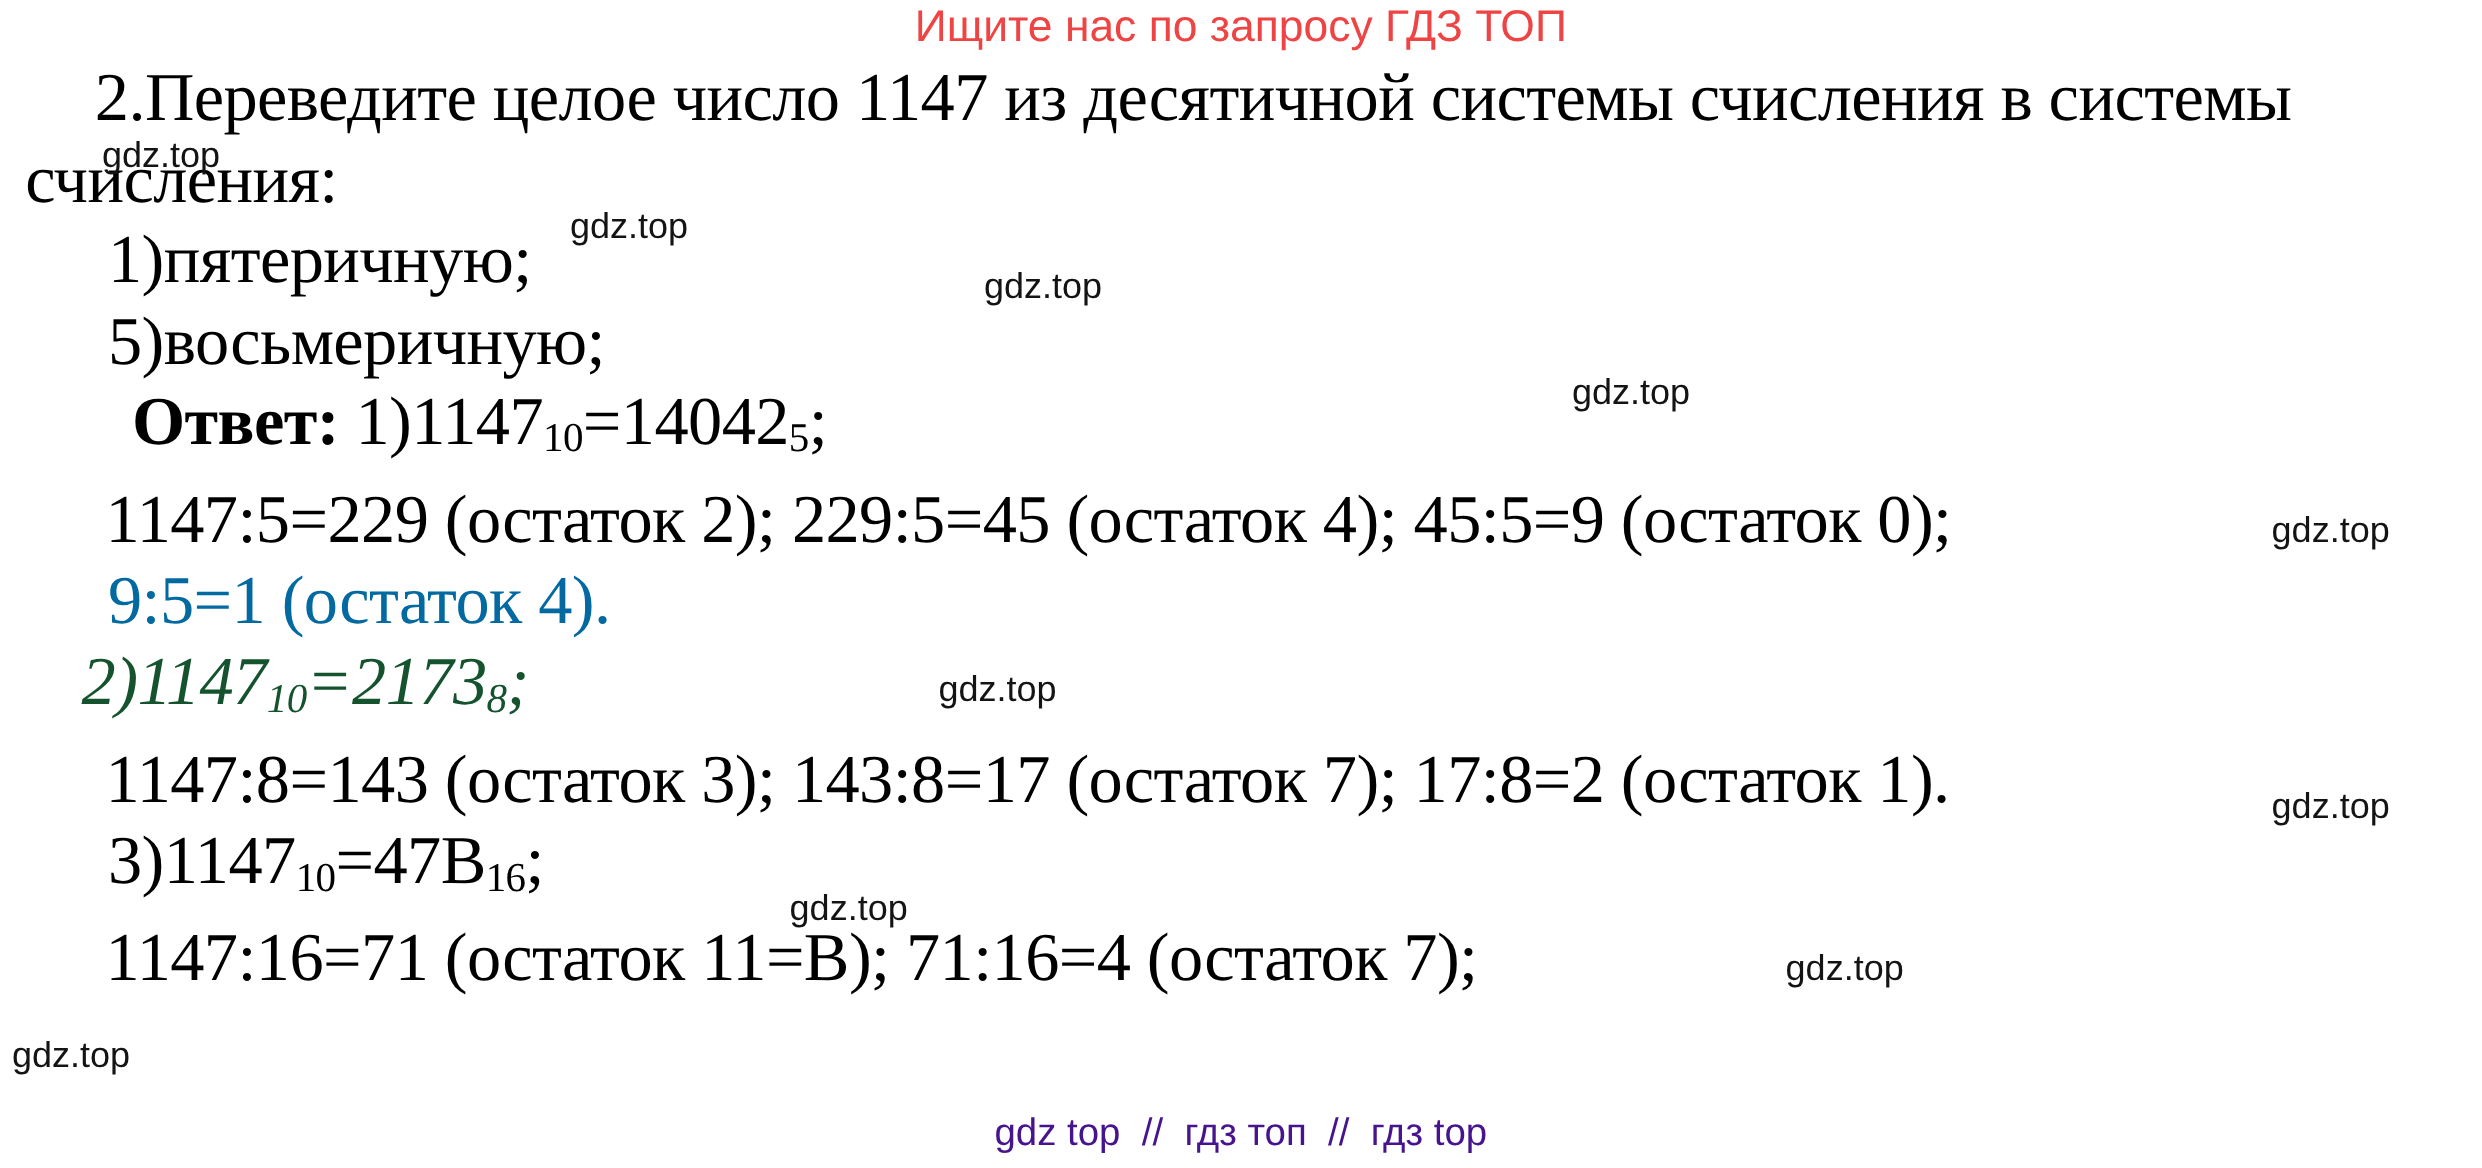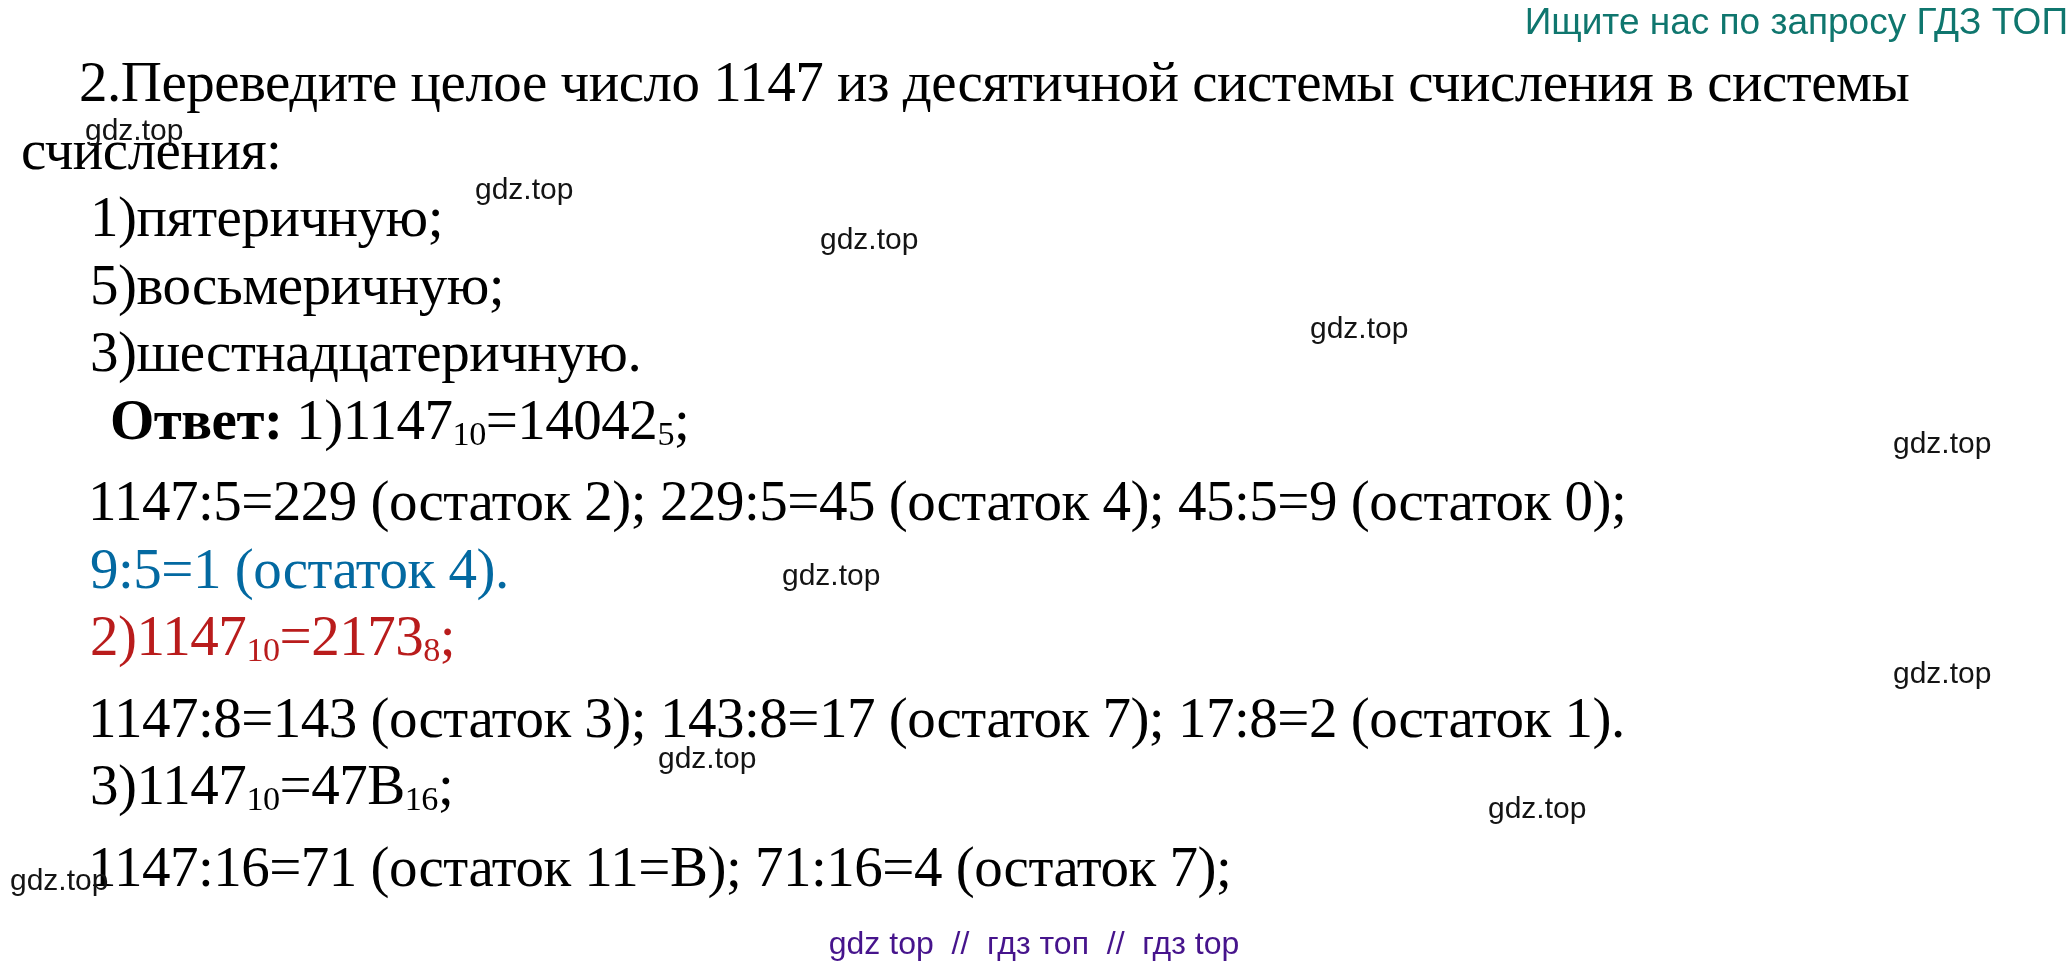--- a/index.html
+++ b/index.html
@@ -44,32 +44,31 @@
     text-align: center;
     font-size: 32px; line-height: 44px;
     white-space: pre;
     font-family: "Liberation Sans", sans-serif;
   }
 </style>
 </head>
 <body>
 
 <div>
-  <div class="green-header" style="color: #0f766e; text-align: right;">Ищите нас по запросу ГДЗ ТОП</div>
+  <div class="green-header" style="color: #ef4444;">Ищите нас по запросу ГДЗ ТОП</div>
 
   <div class="doc" id="document-lines">
       <div class="line" style="padding-left: 79px; color: rgb(0, 0, 0);"><span>2.Переведите целое число 1147 из десятичной системы счисления в системы</span></div>
       <div class="line" style="padding-left: 21px; color: rgb(0, 0, 0);"><span>счисления:</span></div>
       <div class="line" style="padding-left: 90px; color: rgb(0, 0, 0);"><span>1)пятеричную;</span></div>
       <div class="line" style="padding-left: 90px; color: rgb(0, 0, 0);"><span>5)восьмеричную;</span></div>
-      <div class="line" style="padding-left: 90px; color: rgb(0, 0, 0);"><span>3)шестнадцатеричную.</span></div>
       <div class="line" style="padding-left: 110px; color: rgb(0, 0, 0);"><span class="bold">Ответ: </span><span>1)1147</span><sub>10</sub><span>=14042</span><sub>5</sub><span>;</span></div>
       <div class="line" style="padding-left: 88px; color: rgb(0, 0, 0);"><span>1147:5=229 (остаток 2); 229:5=45 (остаток 4); 45:5=9 (остаток 0);</span></div>
       <div class="line" style="padding-left: 90px; color: #0369a1;"><span>9:5=1 (остаток 4).</span></div>
-      <div class="line" style="padding-left: 90px; color: #b91c1c;"><span>2)1147</span><sub>10</sub><span>=2173</span><sub>8</sub><span>;</span></div>
+      <div class="line" style="padding-left: 68px; color: #14532d; font-style: italic;"><span>2)1147</span><sub>10</sub><span>=2173</span><sub>8</sub><span>;</span></div>
       <div class="line" style="padding-left: 88px; color: rgb(0, 0, 0);"><span>1147:8=143 (остаток 3); 143:8=17 (остаток 7); 17:8=2 (остаток 1).</span></div>
       <div class="line" style="padding-left: 90px; color: rgb(0, 0, 0);"><span>3)1147</span><sub>10</sub><span>=47B</span><sub>16</sub><span>;</span></div>
       <div class="line" style="padding-left: 88px; color: rgb(0, 0, 0);"><span>1147:16=71 (остаток 11=B); 71:16=4 (остаток 7);</span></div>
     </div>
 
   <div id="watermarks">
       <div class="watermark" style="left: 85px; top: 112px; color: rgb(20, 20, 20);">gdz.top</div>
       <div class="watermark" style="left: 475px; top: 171px; color: rgb(20, 20, 20);">gdz.top</div>
       <div class="watermark" style="left: 820px; top: 221px; color: rgb(20, 20, 20);">gdz.top</div>
       <div class="watermark" style="left: 1310px; top: 310px; color: rgb(20, 20, 20);">gdz.top</div>

